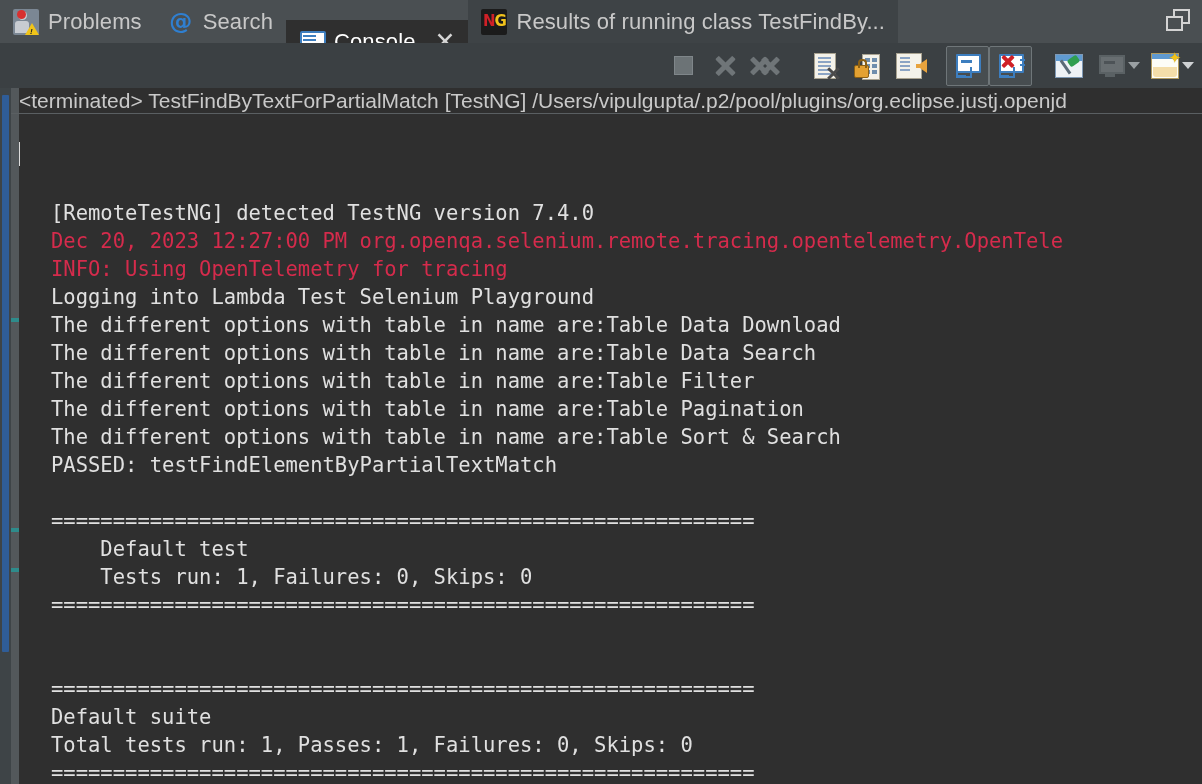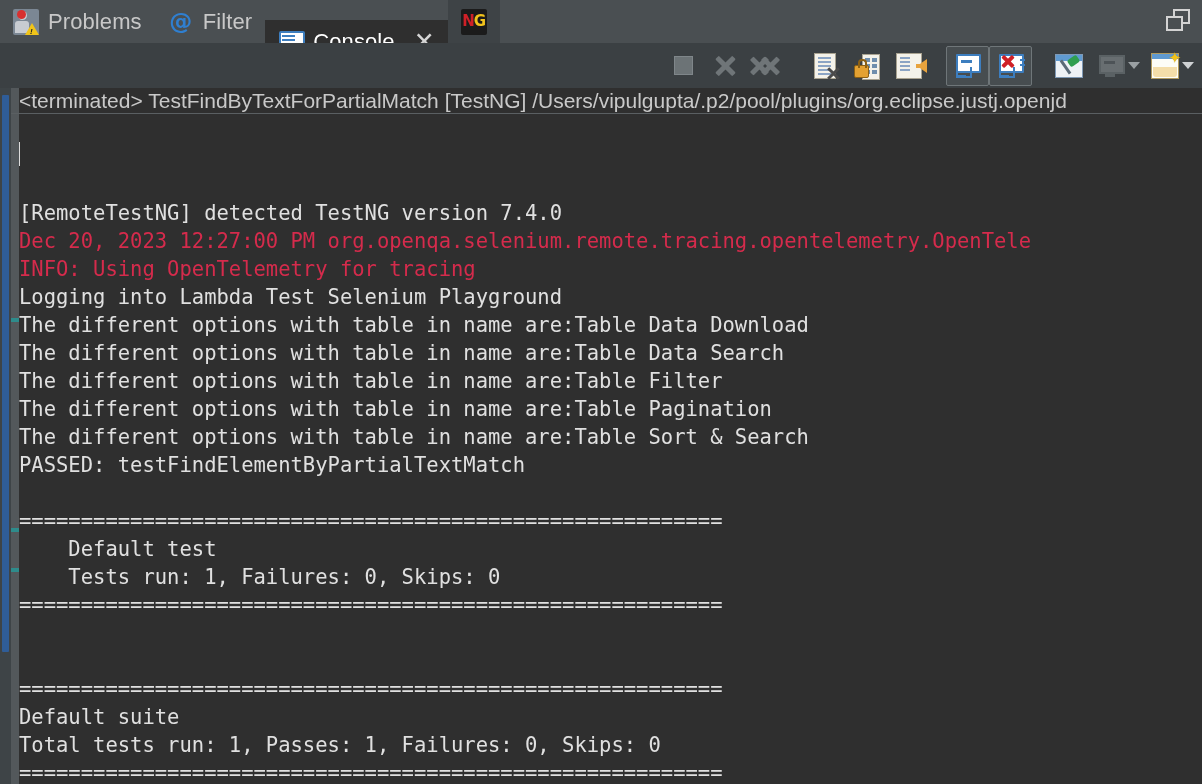--- a/index.html
+++ b/index.html
@@ -230,21 +230,21 @@
     color:#c9c9c9;font-size:21px;line-height:26px;white-space:nowrap;overflow:hidden;
     font-family:Liberation Sans, sans-serif;
   }
   .sep{position:absolute;left:11px;right:0;top:25px;height:1px;background:#5a5f62;}
 
   .lines{
     position:absolute;left:19px;top:27px;right:0;bottom:0;overflow:hidden;
     font-family:"DejaVu Sans Mono",monospace;
     font-size:20.5px;line-height:28px;white-space:pre;
   }
-  .ln{color:#e0e0e0;height:28px;}
+  .ln{color:#e0e0e0;height:28px;padding-left:32px;}
   .ln.err{color:#d52b4c;}
   .caretbar{
     position:absolute;left:-1px;top:27px;width:2px;height:24px;background:#dcdcdc;
   }
 </style>
 </head>
 <body>
 
 <div class="app">
 
@@ -253,39 +253,40 @@
     <div class="tab">
       <span class="tabicon ico-problems">
           <u></u>
           <i></i>
         </span>
       <span class="tlabel">Problems</span>
     </div>
 
     <div class="tab">
       <span class="tabicon ico-javadoc">@</span>
-      <span class="tlabel">Filter</span>
+      <span class="tlabel">Search</span>
     </div>
 
 
     <div class="tab active">
       <span class="tabicon ico-console">
           <i></i>
           <u></u>
           <b></b>
         </span>
       <span class="tlabel">Console</span>
       <span class="tabclose">✕</span>
     </div>
 
     <div class="tab hilite">
       <span class="tabicon ico-testng">
         <span class="n">N</span>
           <span class="g">G</span>
       </span>
+      <span class="tlabel">Results of running class TestFindBy...</span>
     </div>
 
     <div class="maximize">
         <i></i>
         <u></u>
       </div>
   </div>
 
   <div class="toolbar">
     <div class="tools">

